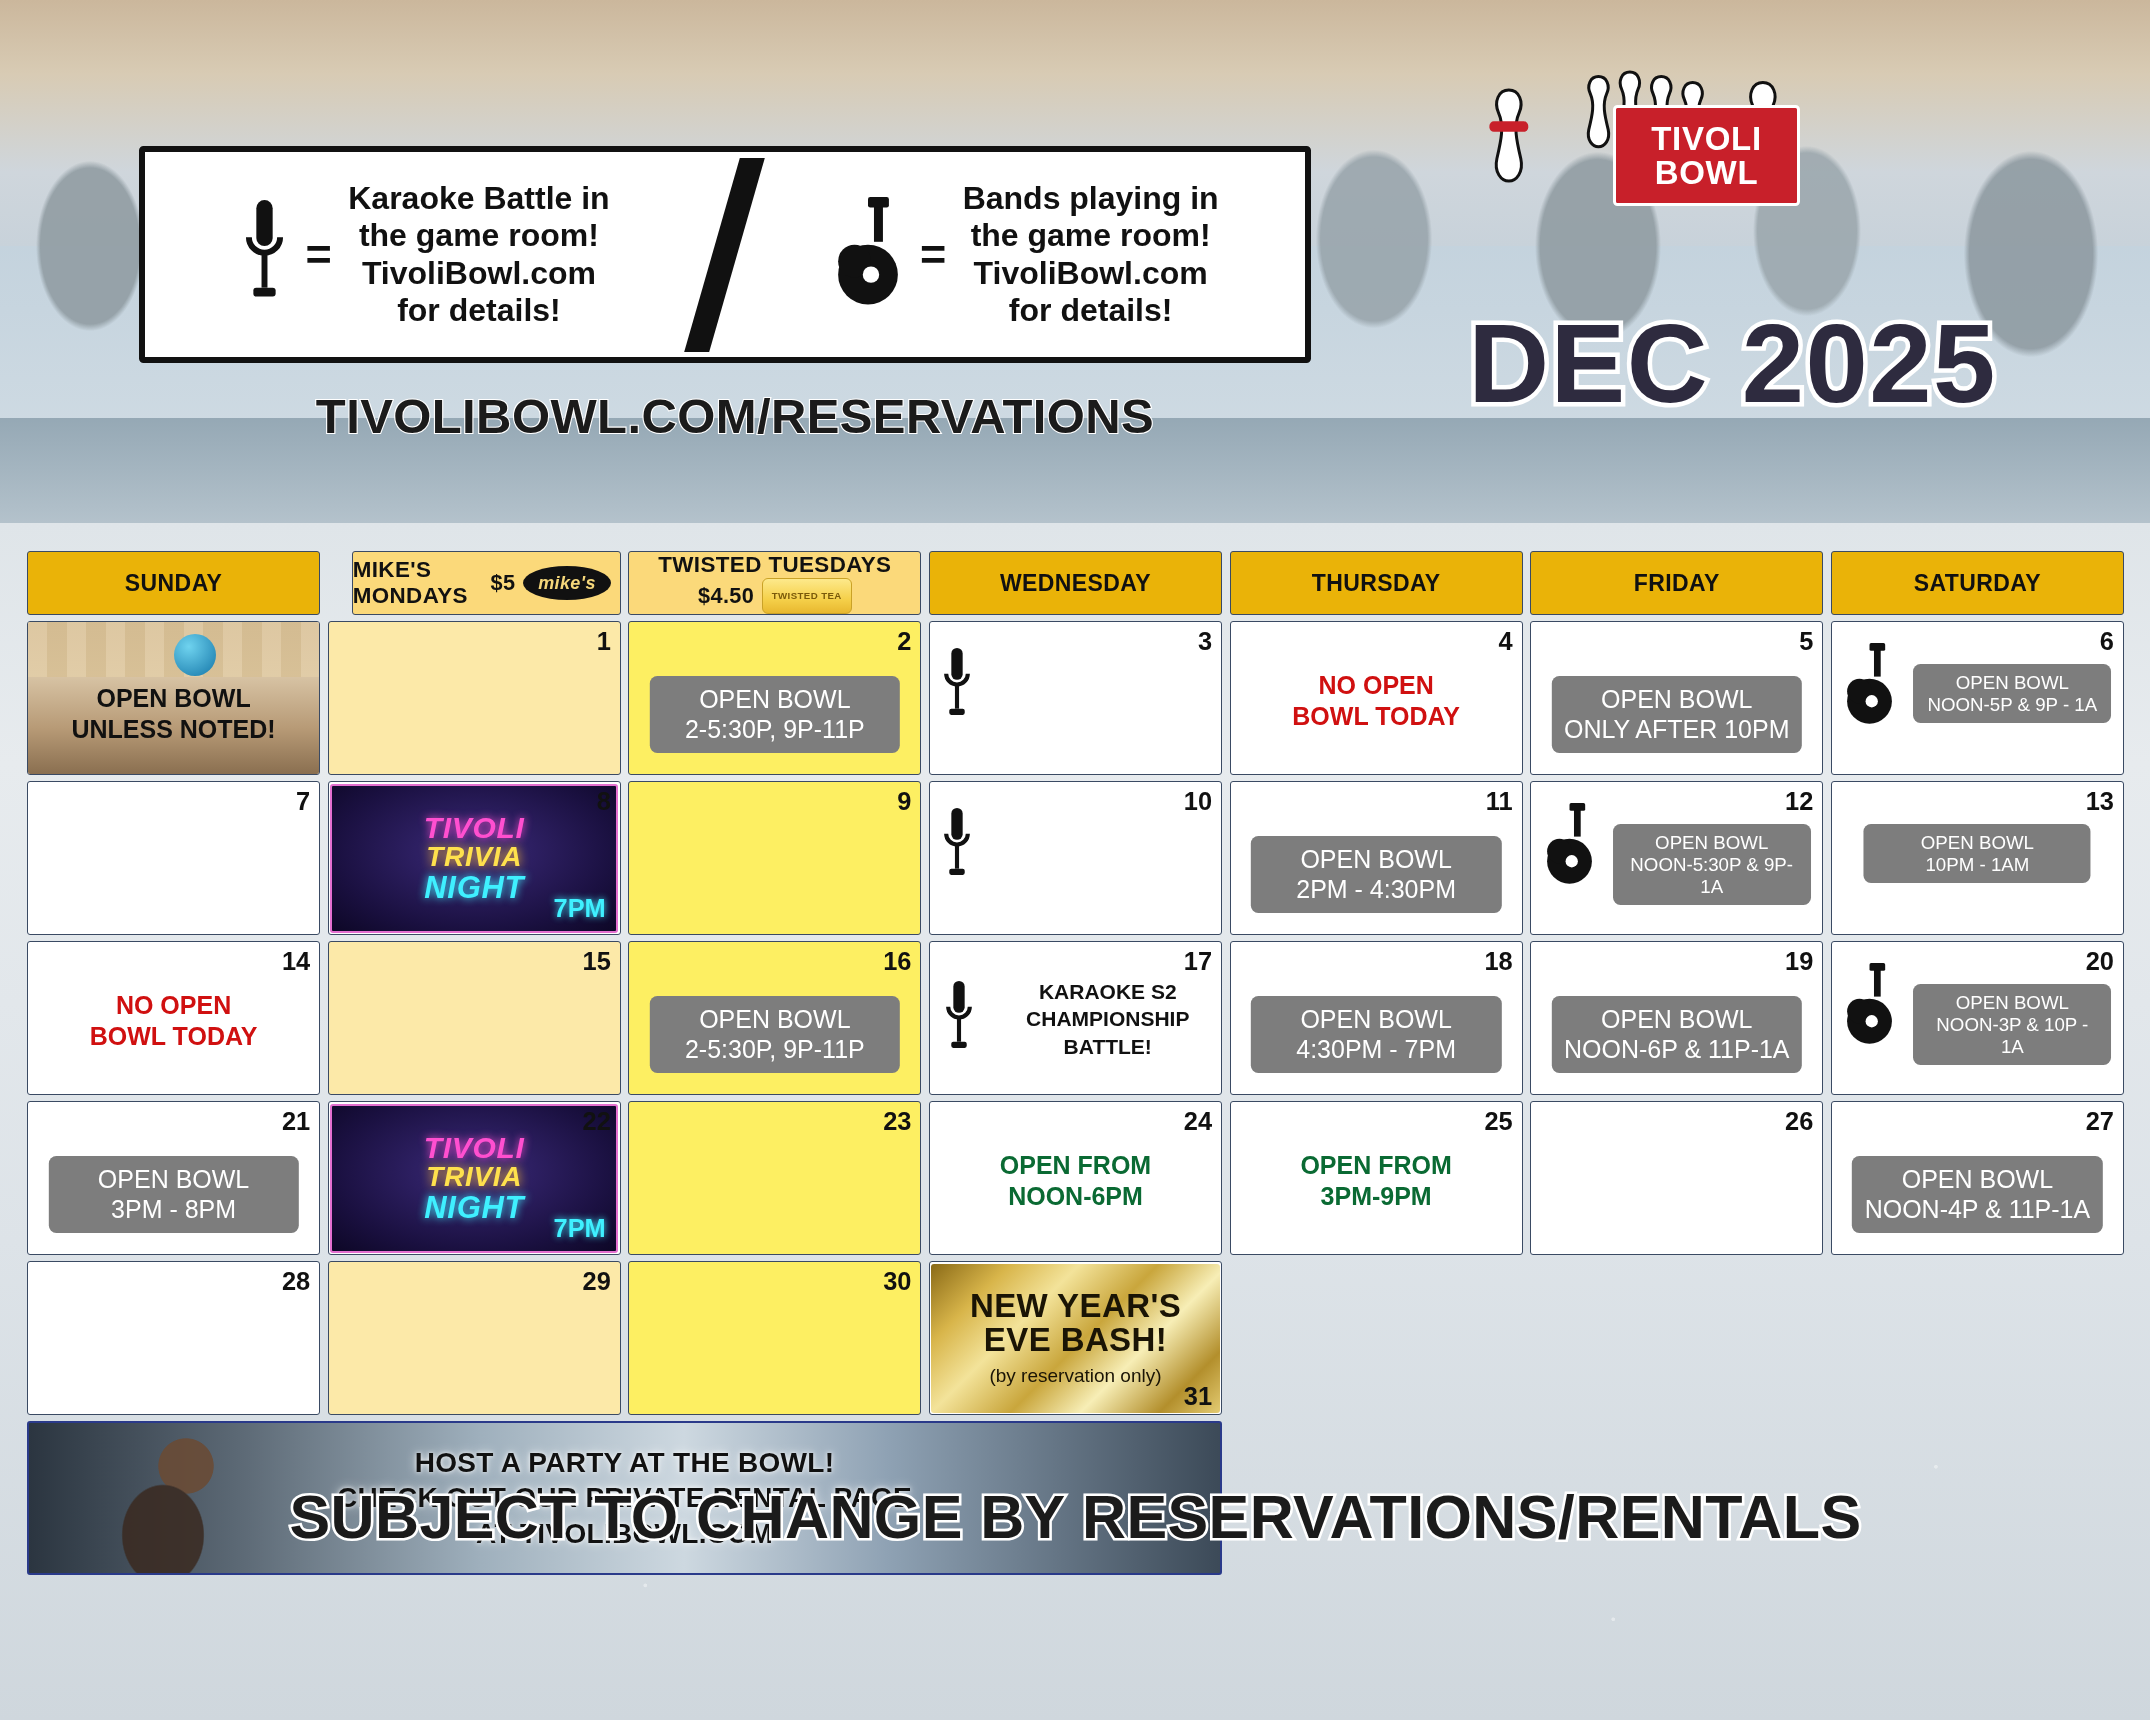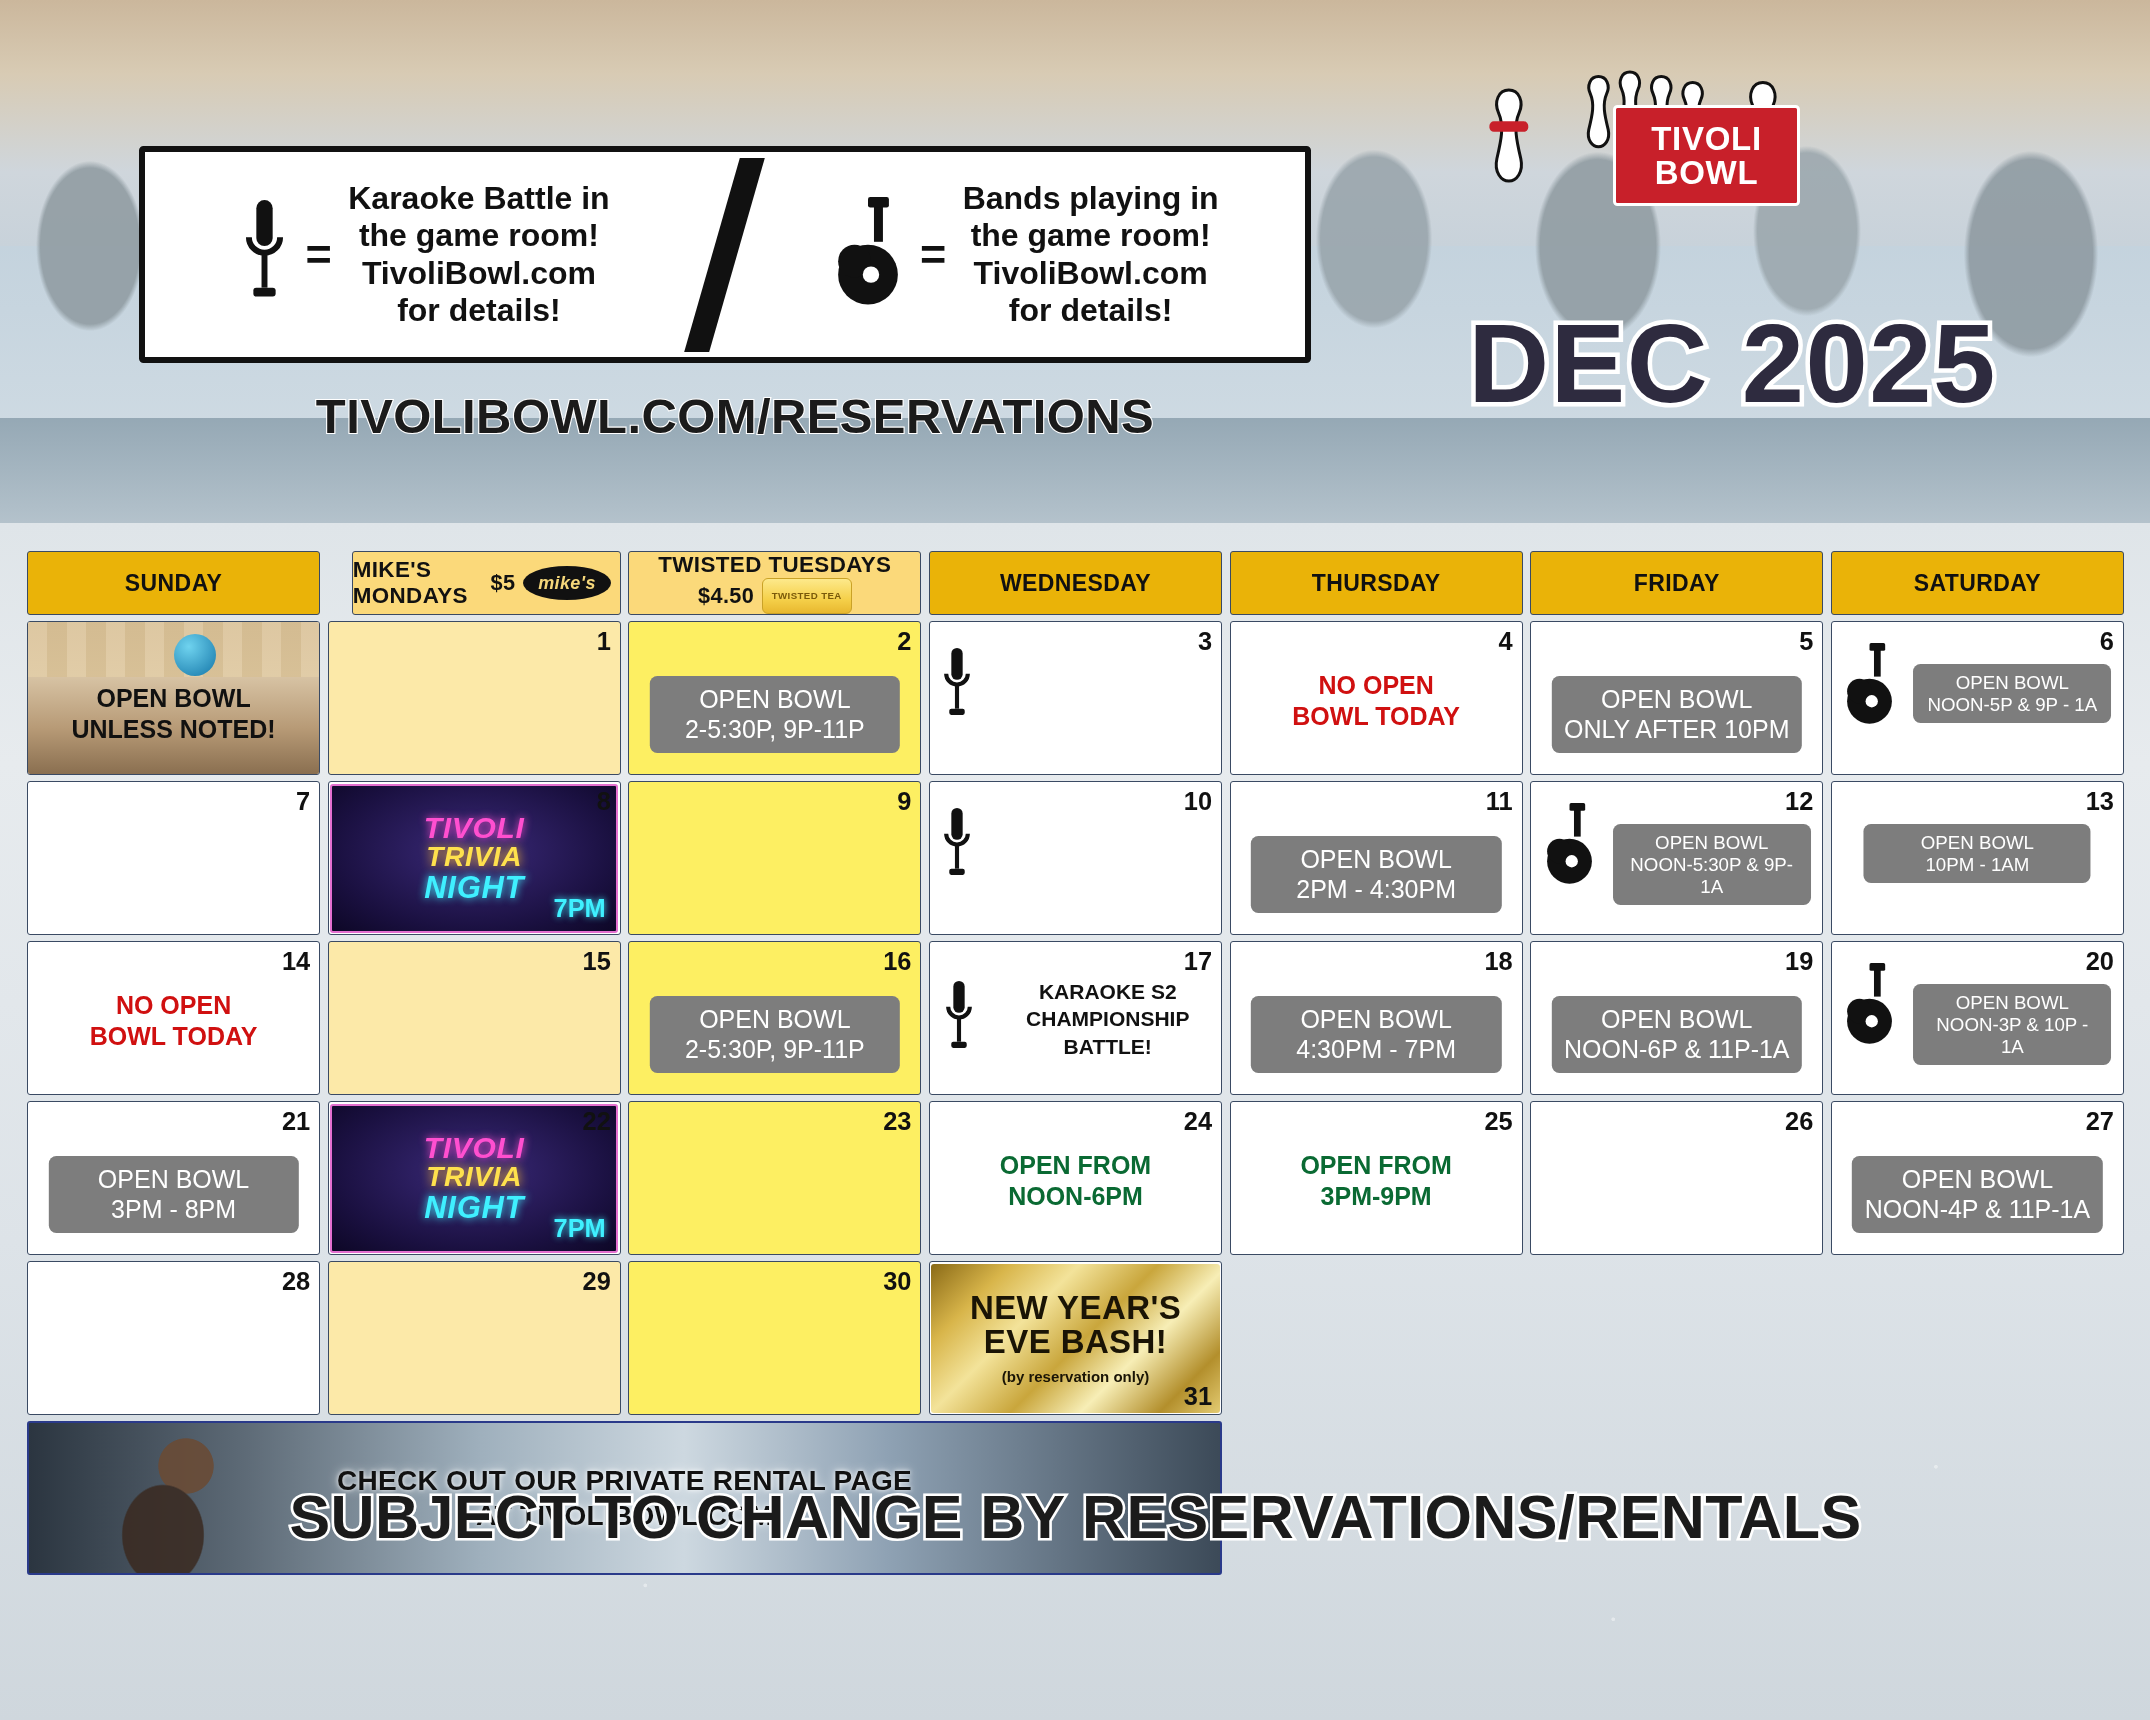--- a/index.html
+++ b/index.html
@@ -191,21 +191,21 @@
     font-size: 21px; font-weight: 800; line-height: 1.3; color: #111;
   }
 
   
   .nye {
     position: absolute; inset: 1.5px; border-radius: 3px;
     background: linear-gradient(135deg, #8a6a17 0%, #d8b54a 18%, #f3e39a 34%, #c9a63c 52%, #f7eeb6 68%, #b38f2c 86%, #e3cb72 100%);
     display: flex; flex-direction: column; align-items: center; justify-content: center;
   }
   .nye .l1 { font-size: 33px; font-weight: 900; color: #1a1405; line-height: 1.02; letter-spacing: 0.4px; }
-  .nye .l2 { font-size: 15px; font-weight: 700; color: #1a1405; margin-top: 9px; }
+  .nye .l2 { font-size: 19px; font-weight: 400; color: #1a1405; margin-top: 9px; }
 
   
   .party {
     grid-column: span 4;
     height: 154px; border: 2.2px solid #2a3a8a; border-radius: 3px; position: relative; overflow: hidden;
     background: linear-gradient(90deg, #2b3540 0%, #5d6a76 18%, #9fb0bd 38%, #cdd8e0 55%, #8fa2b4 72%, #3c4a58 100%);
   }
   .party .ppl {
     position: absolute; inset: 0;
     background:
@@ -503,20 +503,21 @@
       <div class="nye">
         <div class="l1">NEW YEAR'S</div>
         <div class="l1">EVE BASH!</div>
         <div class="l2">(by reservation only)</div>
       </div>
       <div class="daynum" style="top: auto; bottom: 3px;">31</div>
     </div>
     <div class="party">
       <div class="ppl"></div>
       <div class="txt">
+        <span>HOST A PARTY AT THE BOWL!</span>
         <span>CHECK OUT OUR PRIVATE RENTAL PAGE</span>
         <span>AT  TIVOLIBOWL.COM</span>
       </div>
     </div>
   </div>
 
 <div class="footer-note">SUBJECT TO CHANGE BY RESERVATIONS/RENTALS</div>
 
 
 </body></html>

